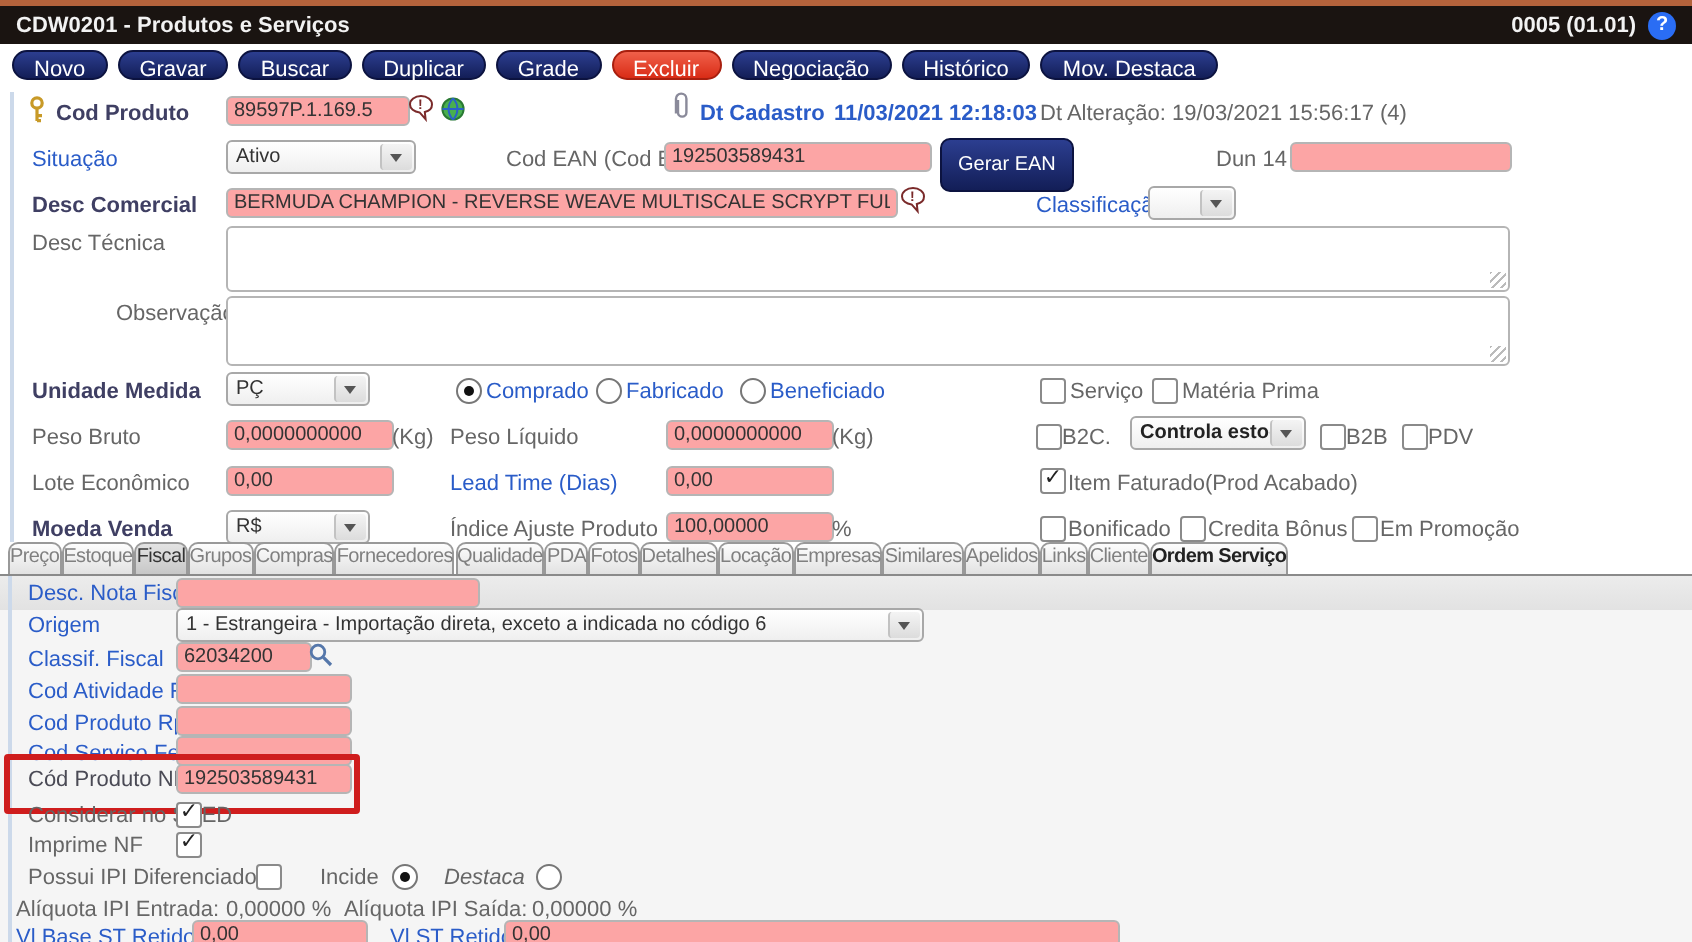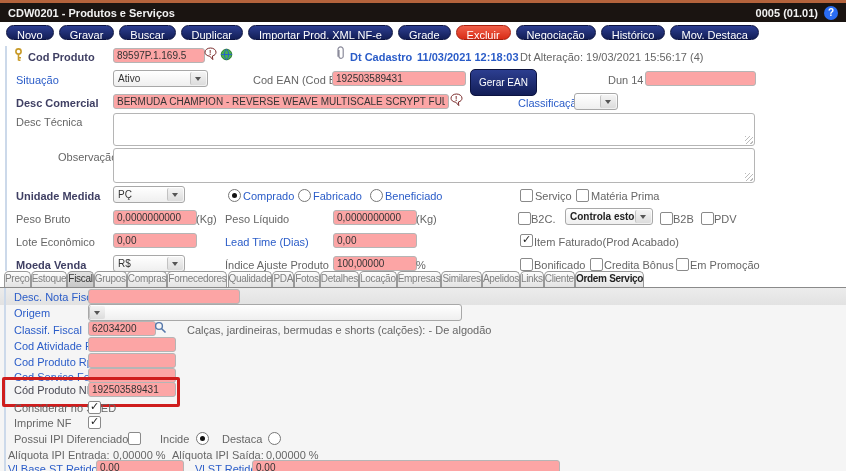--- a/index.html
+++ b/index.html
@@ -65,21 +65,20 @@
   <span class="ttl">CDW0201 - Produtos e Serviços</span>
   <span class="code">0005 (01.01)</span>
   <span class="helpico">?</span>
 </div>
 
 <div id="toolbar">
   <button class="tbtn">Novo</button>
   <button class="tbtn">Gravar</button>
   <button class="tbtn">Buscar</button>
   <button class="tbtn">Duplicar</button>
-  <button class="tbtn">Importar Prod. XML NF-e</button>
   <button class="tbtn">Grade</button>
   <button class="tbtn danger">Excluir</button>
   <button class="tbtn">Negociação</button>
   <button class="tbtn">Histórico</button>
   <button class="tbtn">Mov. Destaca</button>
 </div>
 
 <div>
   <div class="vline" style="left:5px;top:46px;height:225px;"></div>
 
@@ -216,31 +215,31 @@
 
 <div id="panel">
   <div class="band"></div>
   <div class="vline" style="left:4px;top:0;height:184px;"></div>
 
   <span class="lbl blue" style="left:14px;top:3px;">Desc. Nota Fiscal</span>
   <input class="inp" style="left: 88px; top: 1px; width: 144px;" value="">
 
   <span class="lbl blue" style="left:14px;top:19px;">Origem</span>
   <div class="sel" style="left:88px;top:16px;width:374px;">
+    <span class="txt">1 - Estrangeira - Importação direta, exceto a indicada no código 6</span>
       <span class="arr"></span>
   </div>
 
   <span class="lbl blue" style="left:14px;top:36px;">Classif. Fiscal</span>
   <input class="inp" style="left: 88px; top: 33px; width: 60px;" value="62034200">
   <span class="icon" style="left:154px;top:33px;">
     <svg width="13" height="13" viewBox="0 0 13 13">
         <circle cx="5" cy="5" r="3.4" fill="none" stroke="#5577aa" stroke-width="1.4"></circle>
         <path d="M7.7 7.7 L11.5 11.5" stroke="#5577aa" stroke-width="1.6"></path>
       </svg></span>
-  <span class="lbl" style="left:187px;top:36px;">Calças, jardineiras, bermudas e shorts (calções): - De algodão</span>
 
   <span class="lbl blue" style="left:14px;top:52px;">Cod Atividade RPS</span>
   <input class="inp" style="left: 88px; top: 49px; width: 80px;" value="">
 
   <span class="lbl blue" style="left:14px;top:68px;">Cod Produto Rps</span>
   <input class="inp" style="left: 88px; top: 65px; width: 80px;" value="">
 
   <span class="lbl blue" style="left:14px;top:83px;">Cod Servico Federal</span>
   <input class="inp" style="left: 88px; top: 80px; width: 80px;" value="">
 
@@ -251,21 +250,21 @@
   <span class="lbl" style="left:14px;top:114px;">Considerar no SPED</span>
   <span class="cb checked" style="left:88px;top:113px;"></span>
 
   <span class="lbl" style="left:14px;top:129px;">Imprime NF</span>
   <span class="cb checked" style="left:88px;top:128px;"></span>
 
   <span class="lbl" style="left:14px;top:145px;">Possui IPI Diferenciado</span>
   <span class="cb" style="left:128px;top:144px;"></span>
   <span class="lbl" style="left:160px;top:145px;">Incide</span>
   <span class="rad sel2" style="left:196px;top:144px;"></span>
-  <span class="lbl" style="left:222px;top:145px;">Destaca</span>
+  <span class="lbl" style="left:222px;top:145px;font-style:italic;">Destaca</span>
   <span class="rad" style="left:268px;top:144px;"></span>
 
   <span class="lbl" style="left:8px;top:161px;">Alíquota IPI Entrada:</span>
   <span class="lbl" style="left:113px;top:161px;">0,00000 %</span>
   <span class="lbl" style="left:172px;top:161px;">Alíquota IPI Saída:</span>
   <span class="lbl" style="left:266px;top:161px;">0,00000 %</span>
 
   <span class="lbl blue" style="left:8px;top:175px;">Vl Base ST Retido</span>
   <input class="inp" style="left: 96px; top: 172px; width: 80px;" value="0,00">
   <span class="lbl blue" style="left:195px;top:175px;">Vl ST Retido</span>

